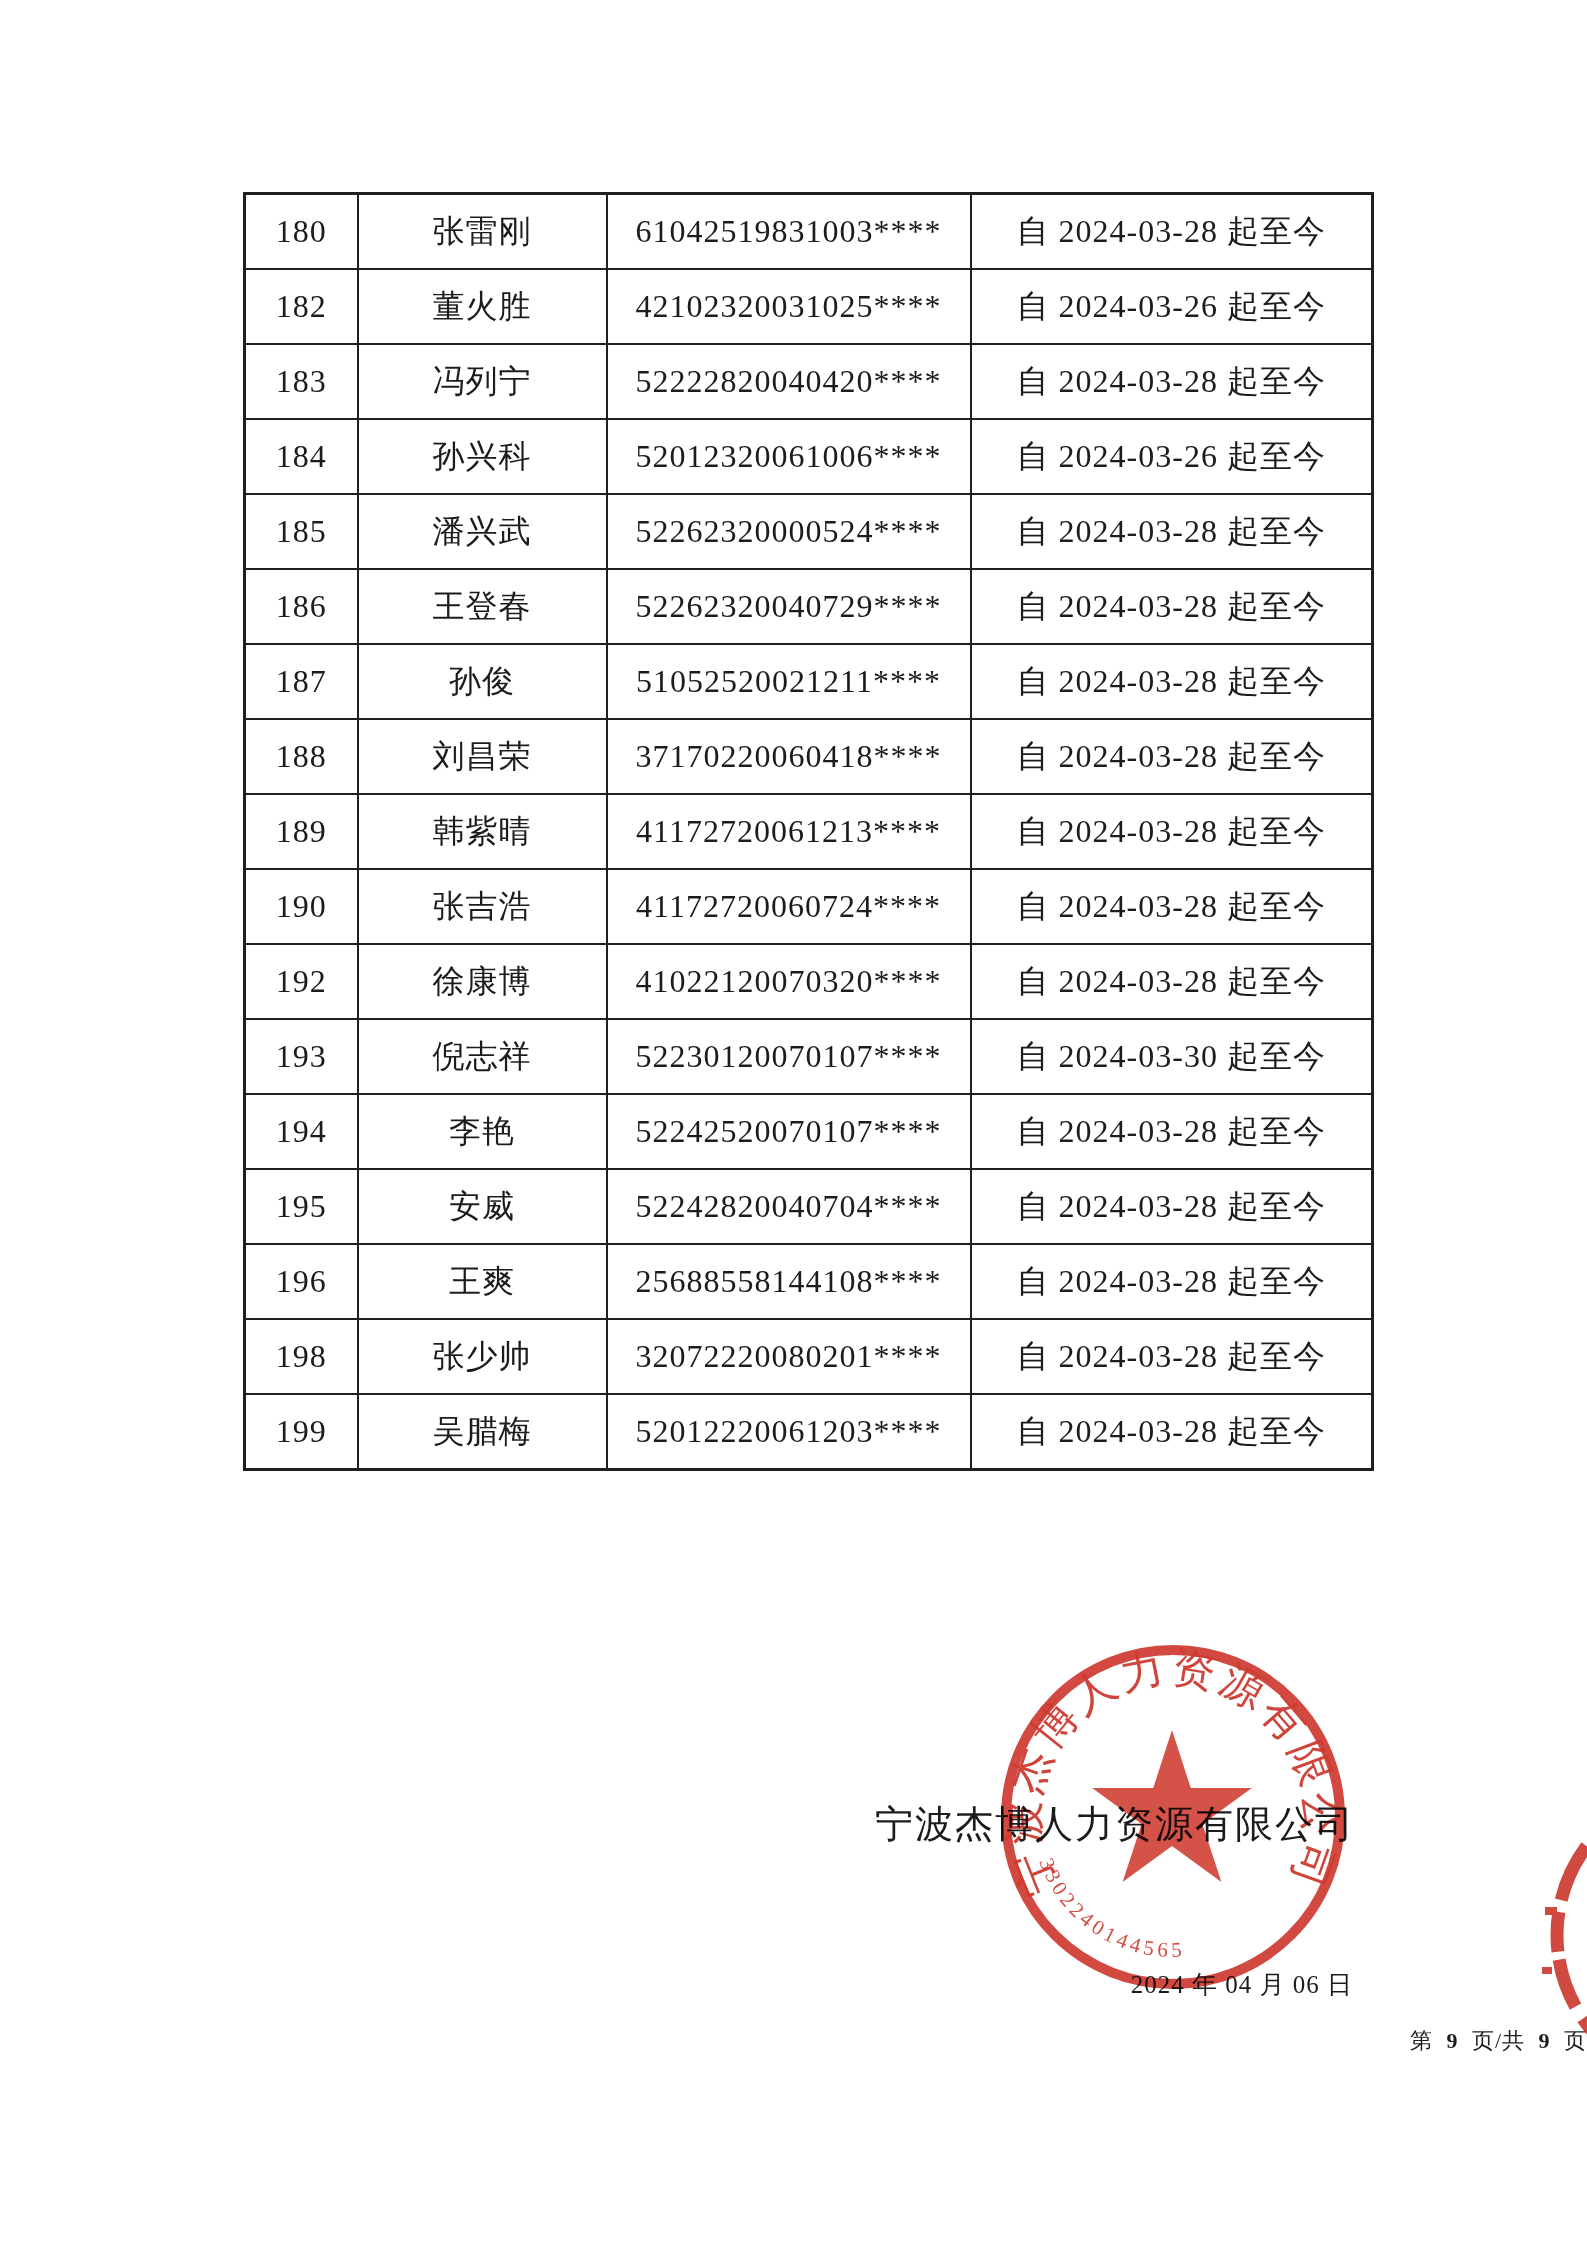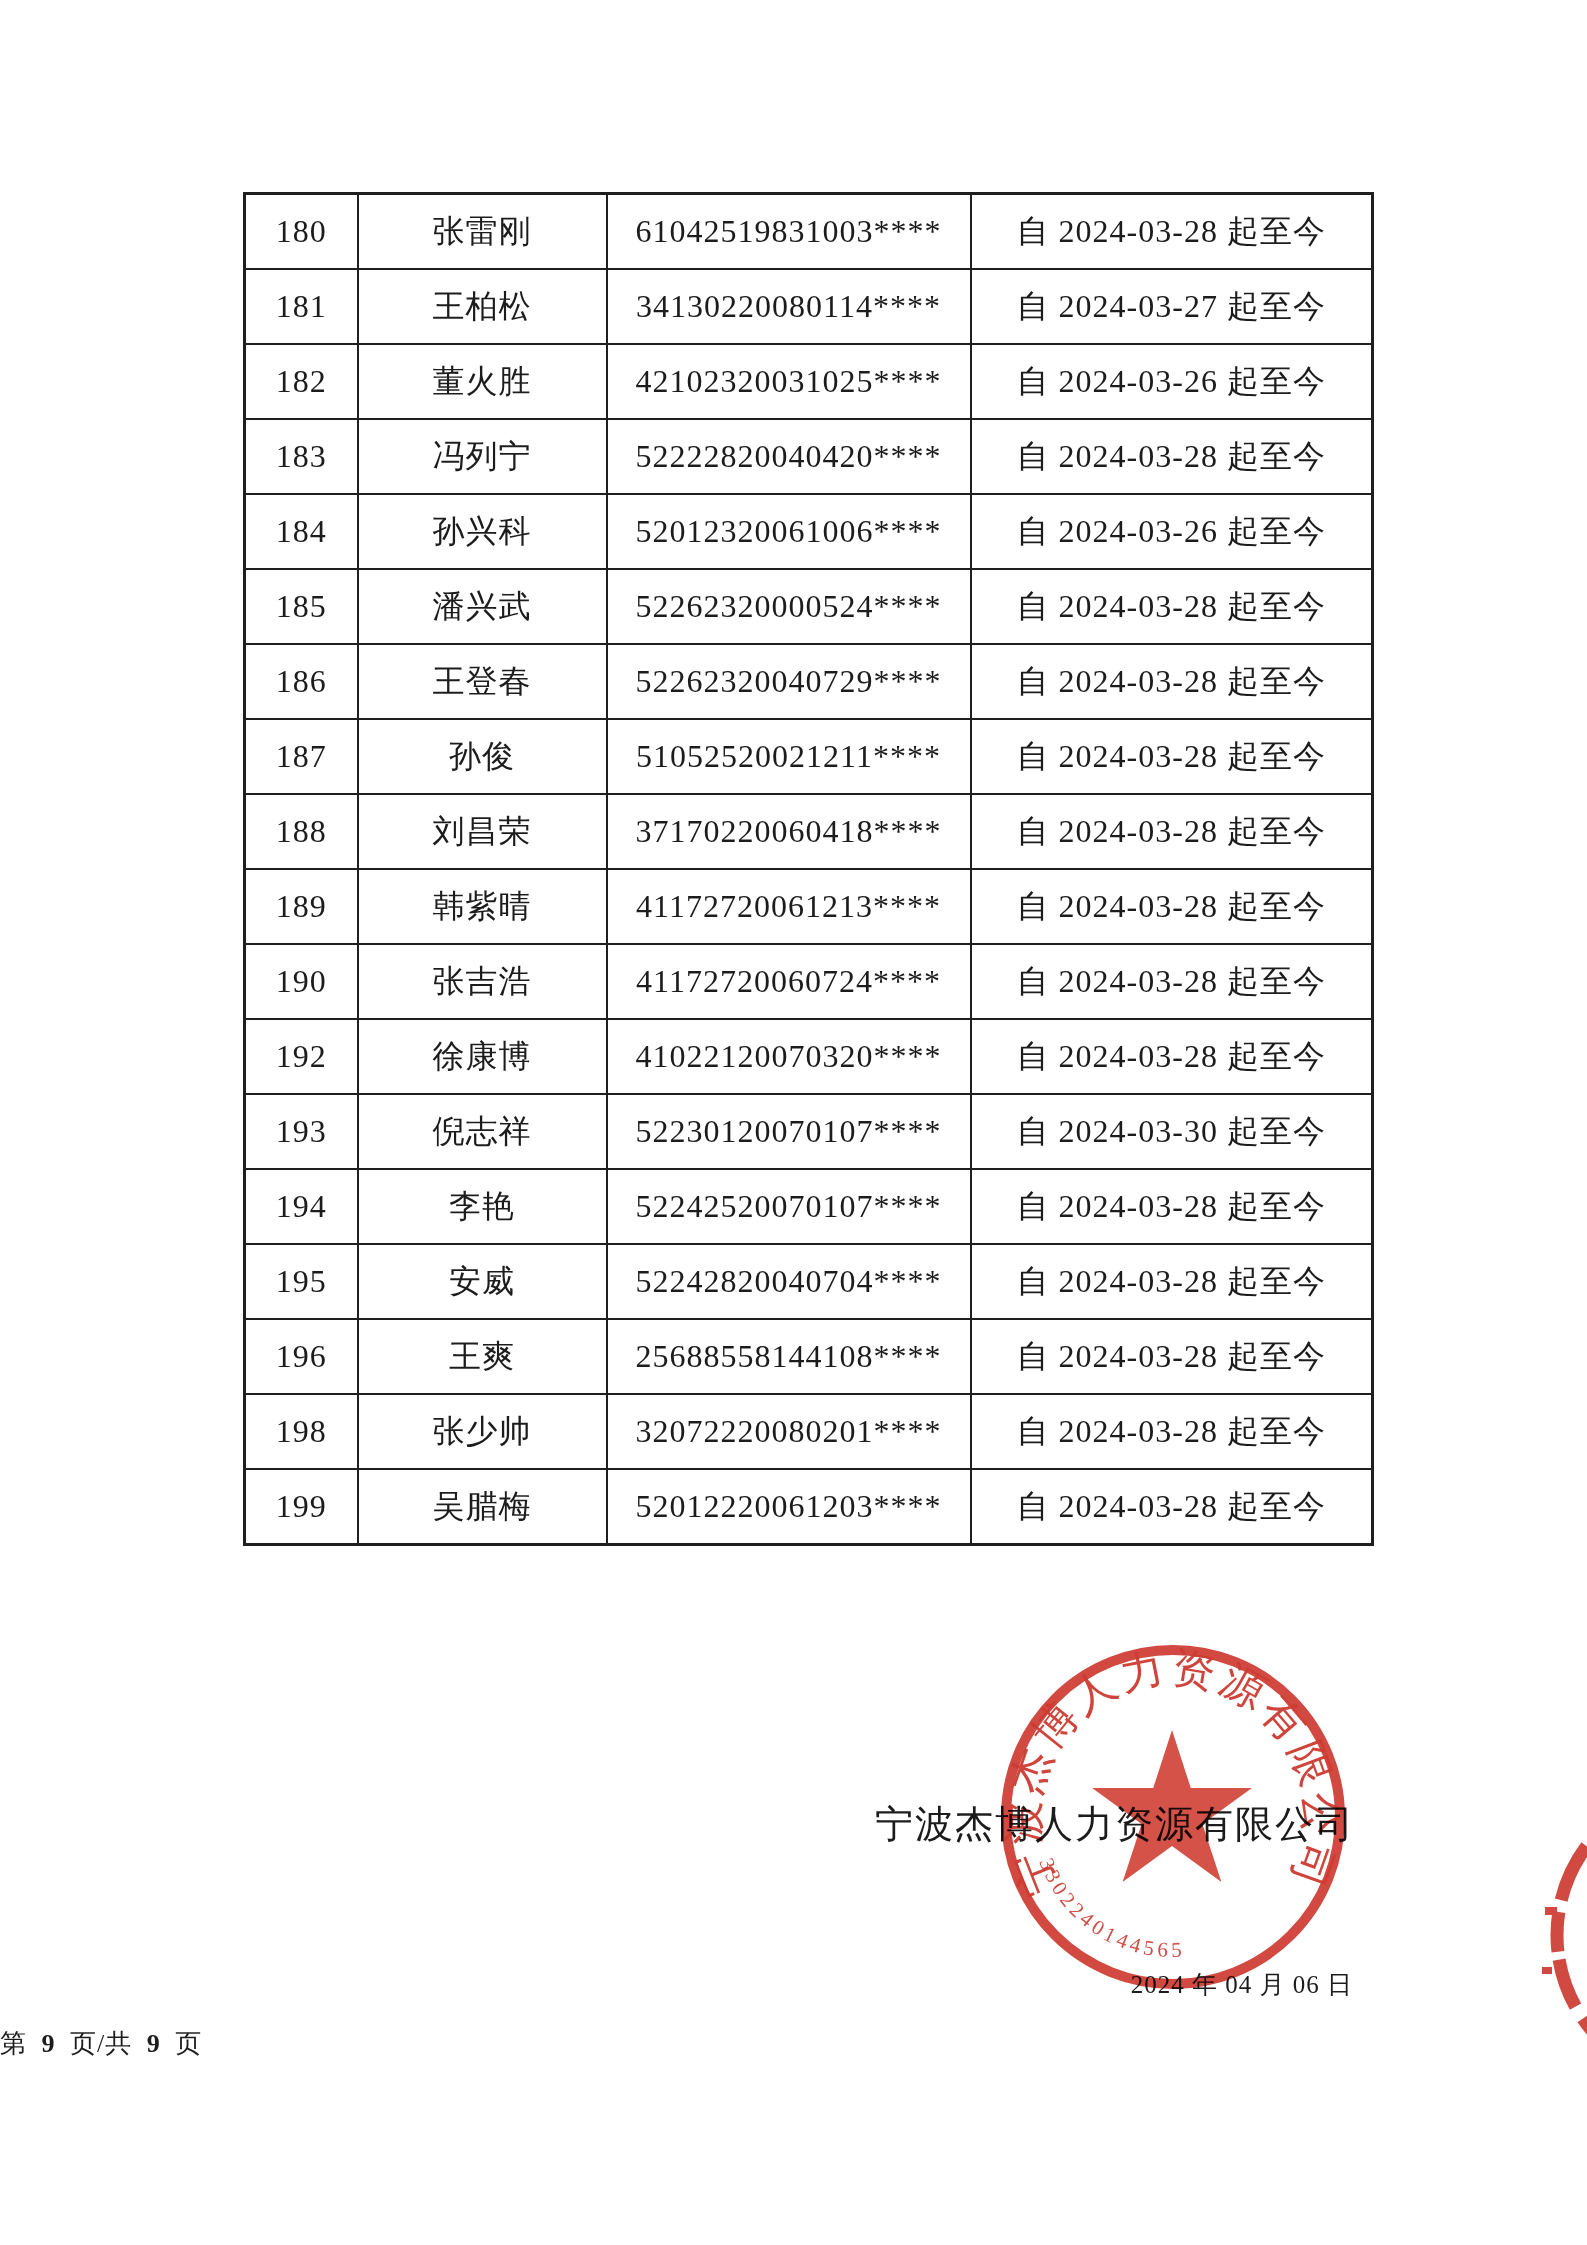--- a/index.html
+++ b/index.html
@@ -35,21 +35,21 @@
     position:absolute;top:1799px;right:232px;
     font-size:38px;letter-spacing:2px;white-space:nowrap;
   }
   .date-line{
     position:absolute;top:1968px;right:234px;
     font-size:25px;letter-spacing:1px;white-space:nowrap;
   }
   
   .footer{
     position:absolute;top:2026px;left:0;width:100%;
-    text-align:left;font-size:26px;letter-spacing:1px;
+    text-align:right;font-size:22px;letter-spacing:1px;
   }
   .footer b{font-weight:bold;margin:0 7px;}
   
   .stamp{
     position:absolute;left:992px;top:1637px;
     width:362px;height:362px;
     mix-blend-mode:multiply;
     opacity:.92;
   }
   .stamp text{
@@ -74,26 +74,20 @@
       <col style="width:249px">
       <col style="width:364px">
       <col style="width:402px">
     </colgroup>
     <tbody>
         <tr>
           <td>180</td>
           <td>张雷刚</td>
           <td>61042519831003****</td>
           <td>自 2024-03-28 起至今</td>
-        </tr>
-        <tr>
-          <td>181</td>
-          <td>王柏松</td>
-          <td>34130220080114****</td>
-          <td>自 2024-03-27 起至今</td>
         </tr>
         <tr>
           <td>182</td>
           <td>董火胜</td>
           <td>42102320031025****</td>
           <td>自 2024-03-26 起至今</td>
         </tr>
         <tr>
           <td>183</td>
           <td>冯列宁</td>

